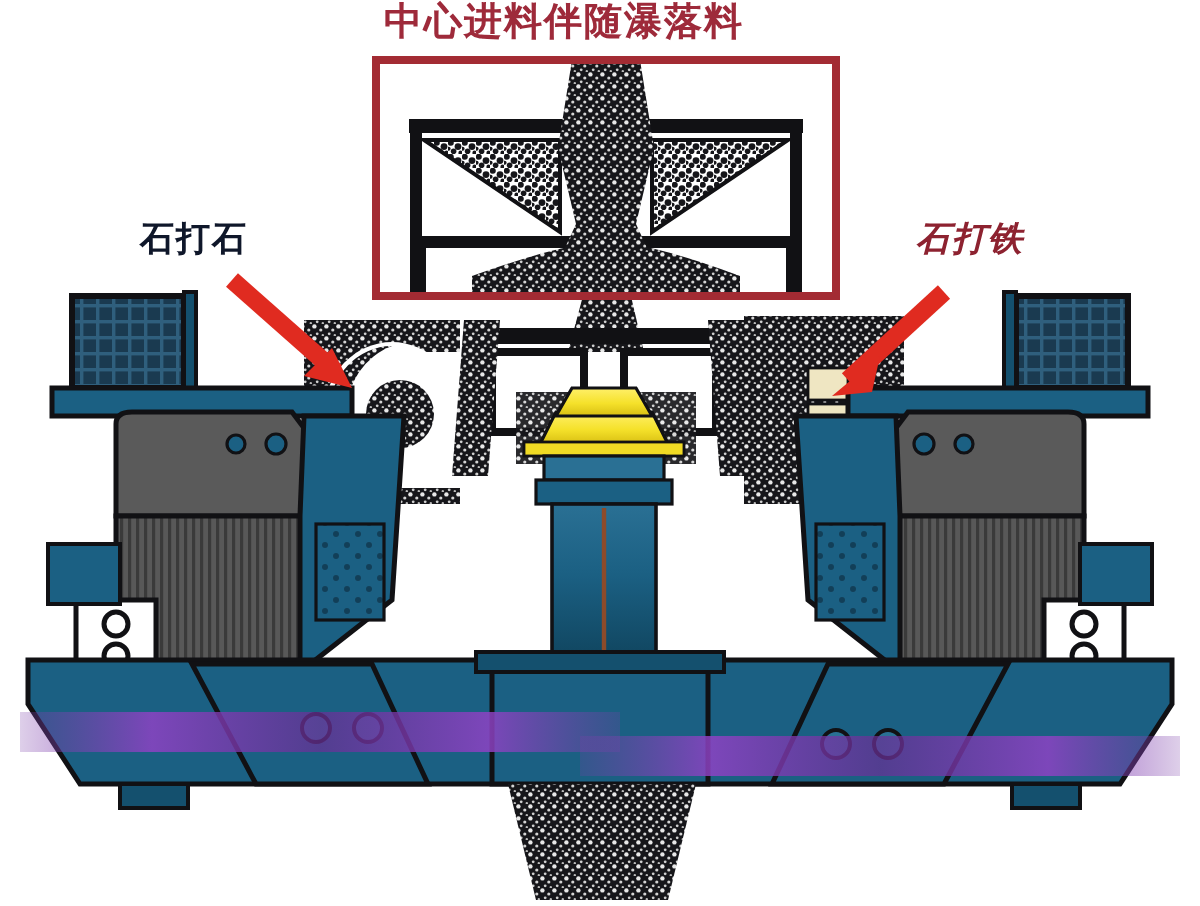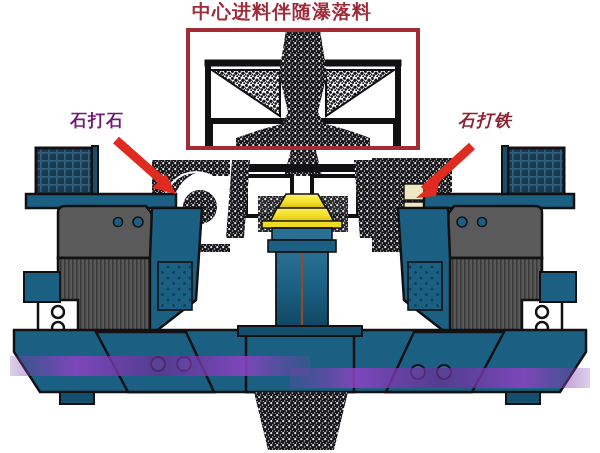--- a/index.html
+++ b/index.html
@@ -2,21 +2,21 @@
 <html><head>
 <meta charset="utf-8">
 <style>
   html,body{margin:0;padding:0;background:#fff;}
   body{width:600px;height:453px;overflow:hidden;
        font-family:"DejaVu Sans","Liberation Sans",sans-serif;}
   #stage{position:relative;width:600px;height:453px;background:#fff;}
   #art{position:absolute;left:0;top:0;width:600px;height:453px;}
   .lbl{position:absolute;white-space:nowrap;font-weight:700;line-height:1;}
   #title-text{left:192px;top:2px;font-size:19px;color:#9e2a3a;letter-spacing:1px;}
-  #label-left{left:70px;top:112px;font-size:17px;color:#701a75;letter-spacing:1px;}
+  #label-left{left:70px;top:112px;font-size:17px;color:#0f172a;letter-spacing:1px;}
   #label-right{left:458px;top:112px;font-size:17px;color:#8d2230;letter-spacing:1px;font-style:italic;}
 </style>
 </head>
 <body>
 
 <div id="stage">
 
   <svg id="art" viewBox="0 0 600 453">
     <defs>
 

